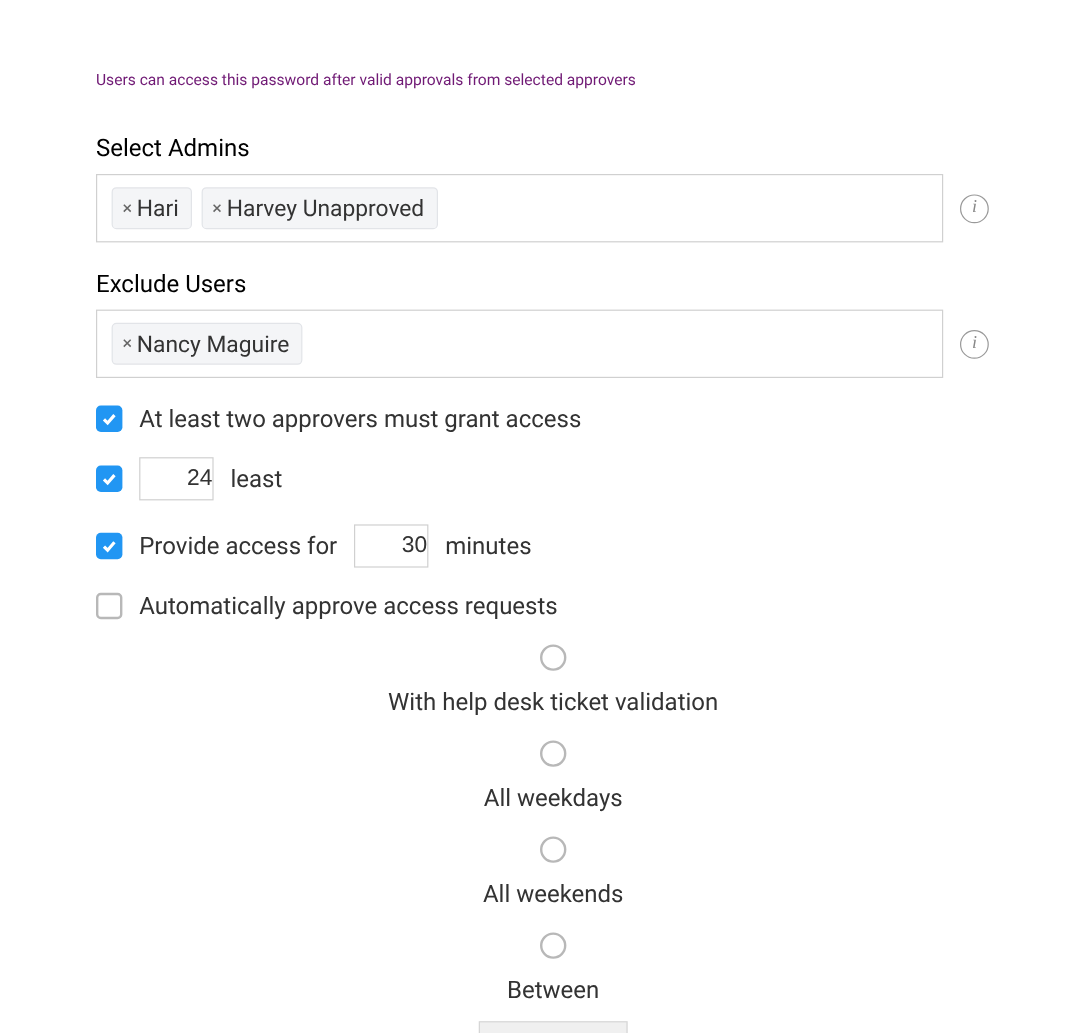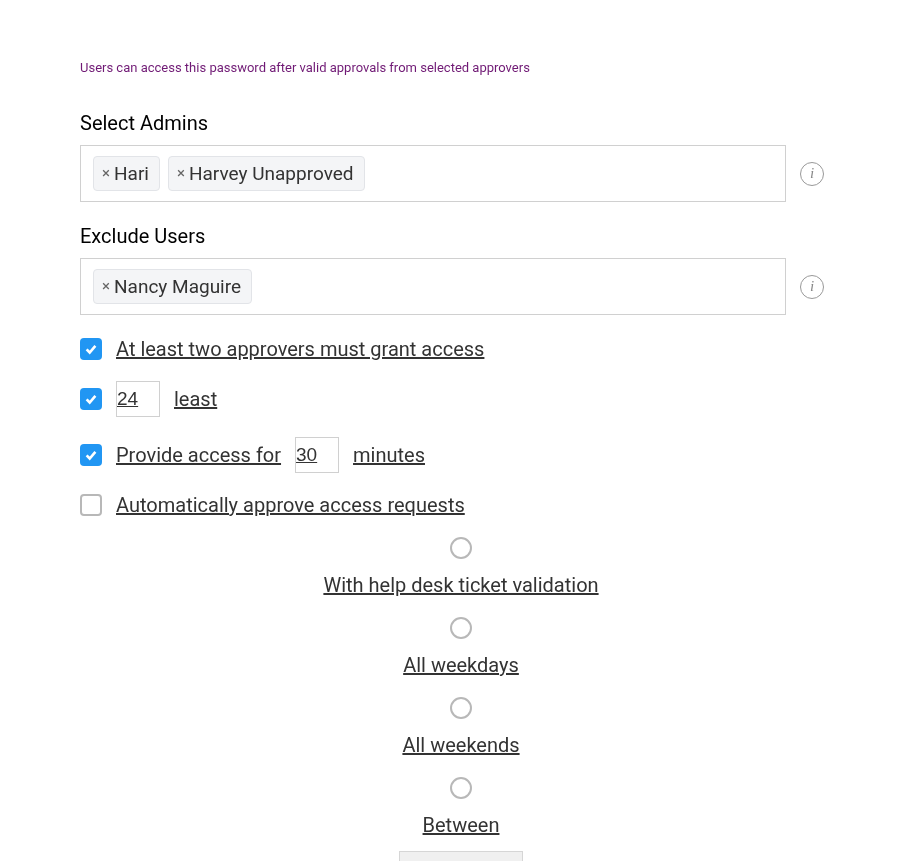--- a/index.html
+++ b/index.html
@@ -72,21 +72,20 @@
     color: #888;
     flex-shrink: 0;
   }
   .option-row {
     display: flex;
     align-items: center;
     gap: 14px;
     margin-bottom: 20px;
     font-size: 20px;
     color: #333;
-    text-decoration: underline;
   }
   .option-row.indent {
     margin-left: 18px;
     flex-direction: column;
   }
   .checkbox {
     width: 22px;
     height: 22px;
     border-radius: 4px;
     display: flex;
@@ -115,22 +114,22 @@
     height: 22px;
     border-radius: 50%;
     border: 2px solid #b8b8b8;
     background: #fff;
     flex-shrink: 0;
     cursor: pointer;
   }
   .inline-input {
     border: 1px solid #d0d0d0;
     padding: 6px 0;
-    width: 44px;
-    text-align: left;
+    width: 62px;
+    text-align: right;
     font-size: 19px;
     color: #333;
     background: #fff;
   }
   .time-input {
     border: 1px solid #d6d6d6;
     background: #f0f0f0;
     padding: 10px 22px;
     width: 124px;
     font-size: 19px;

